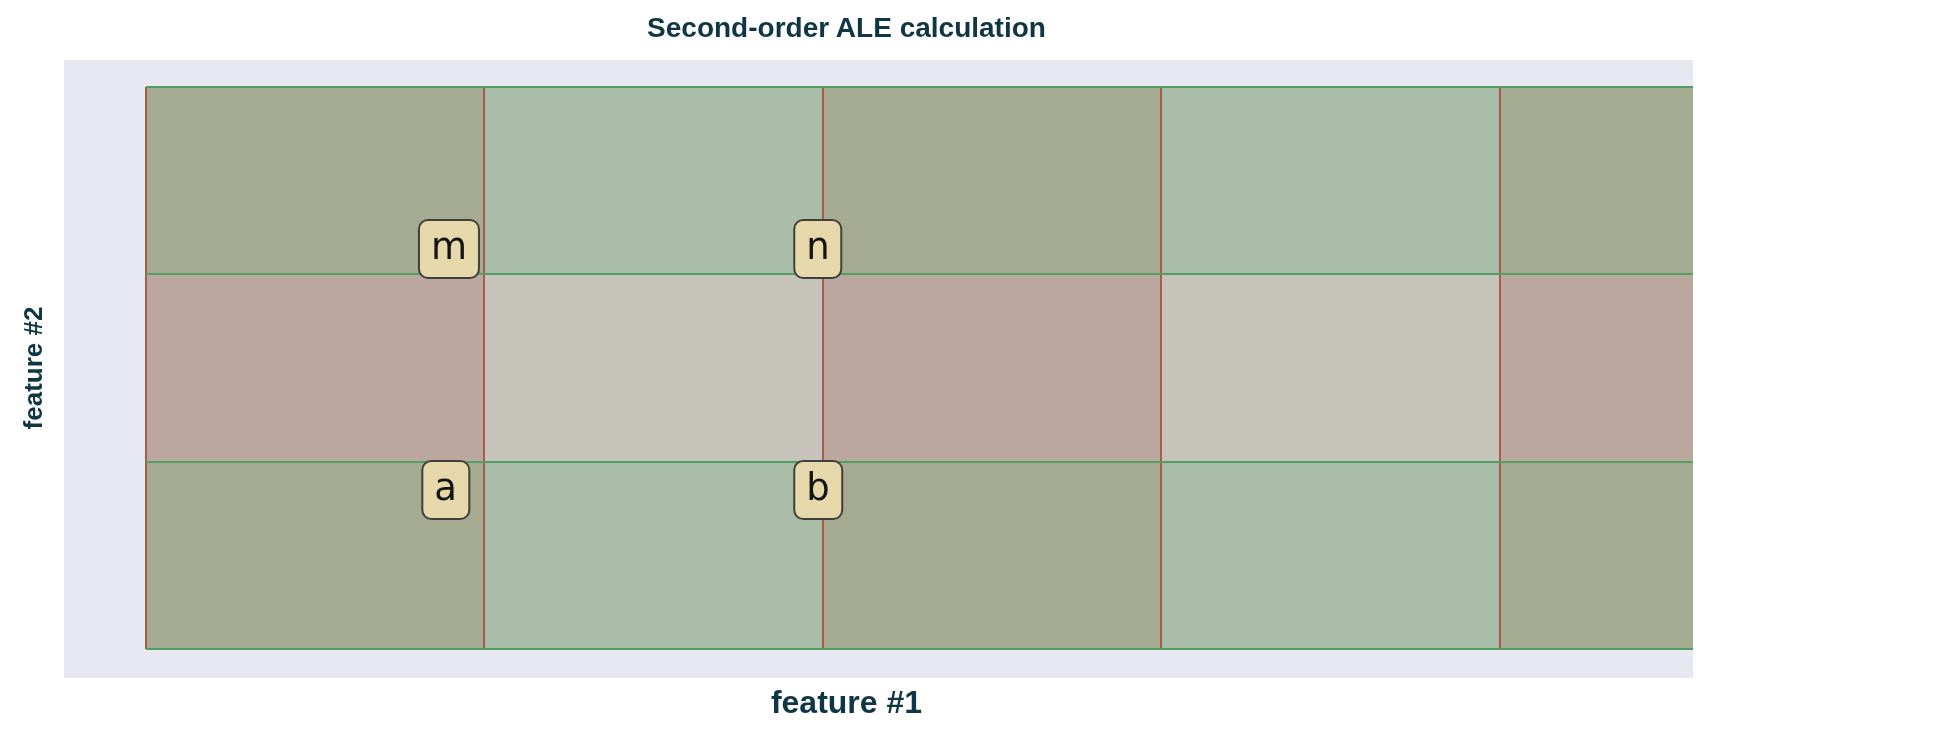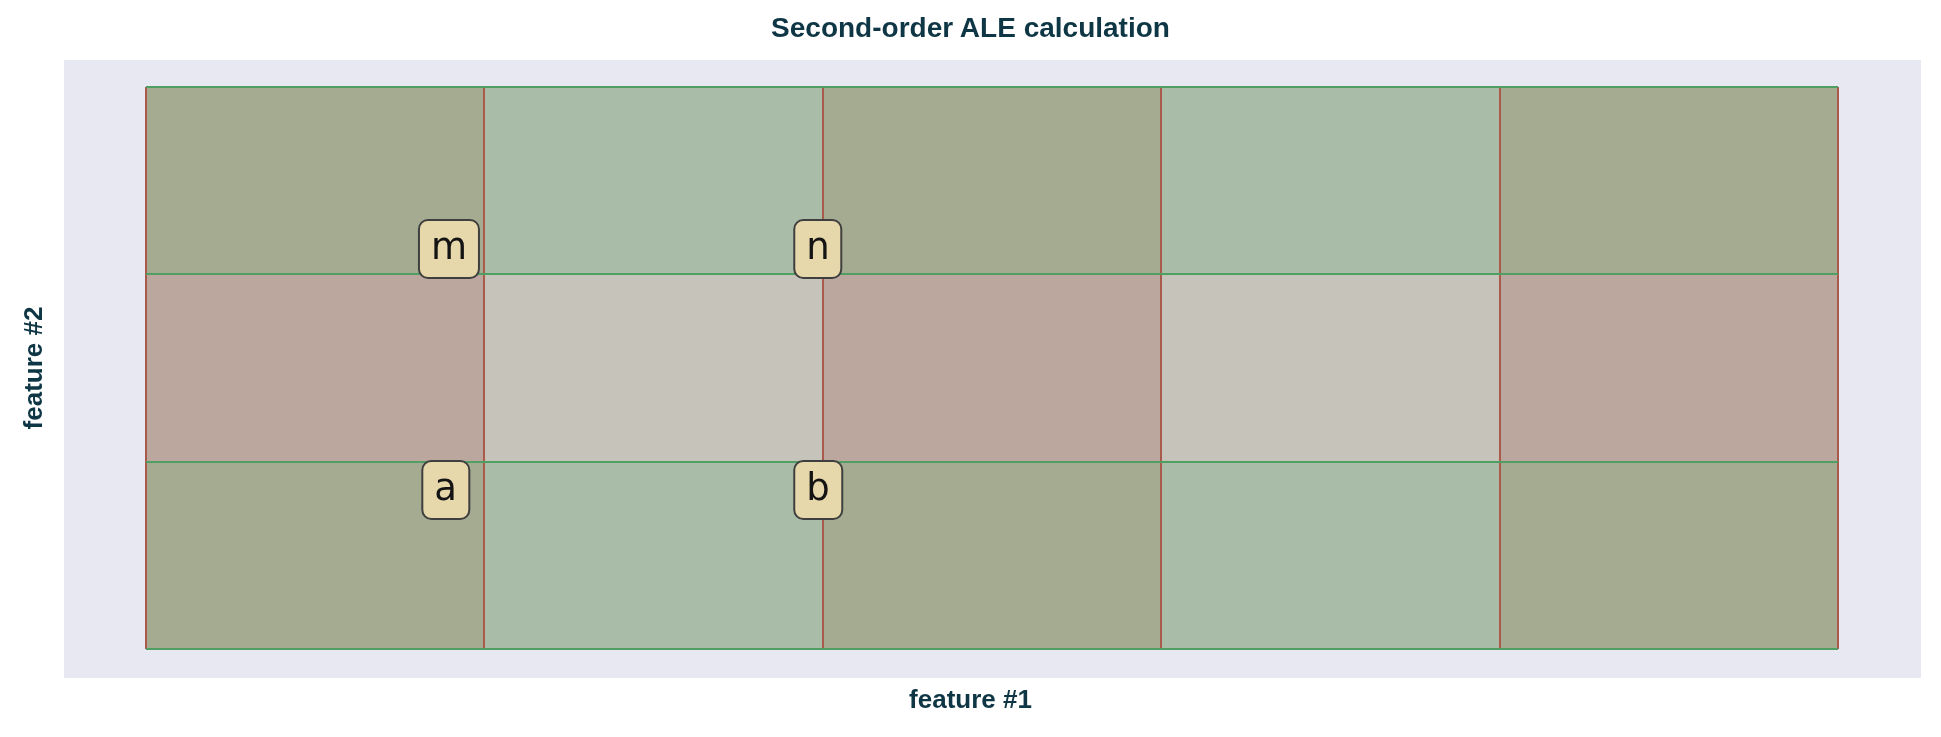--- a/index.html
+++ b/index.html
@@ -1,17 +1,17 @@
 <!DOCTYPE html>
 <html><head>
 <meta charset="utf-8">
 <style>
   html,body { margin:0; padding:0; background:#ffffff; }
   .figure {
-    position:relative; width:1941px; height:737px; background:#ffffff;
+    position:relative; width:1693px; height:737px; background:#ffffff;
     font-family:"Liberation Sans", sans-serif; overflow:hidden;
   }
   .chart-title {
     position:absolute; left:0; top:12px; width:100%;
     text-align:center; font-size:28px; font-weight:700; color:#0e3644;
   }
   .plot-area {
     position:absolute; left:64px; top:60px; width:1857px; height:618px;
     background:#e8e8f2;
   }
@@ -26,21 +26,21 @@
     background:#e7d8ab; border:2px solid #3f3f3f; border-radius:10px;
     font-family:"DejaVu Sans", sans-serif; font-size:37px; line-height:48px;
     color:#141414; padding:2px 11px 6px 11px; text-align:center;
   }
   .label-m { left:416px; top:219px; transform:translate(-100%,-100%); }
   .label-n { left:754px; top:219px; transform:translate(-50%,-100%); }
   .label-a { left:406px; top:400px; transform:translate(-100%,0); }
   .label-b { left:754px; top:400px; transform:translate(-50%,0); }
   .x-axis-label {
     position:absolute; left:0; top:684px; width:100%;
-    text-align:center; font-size:26px; font-weight:700; color:#0e3644;
+    text-align:center; font-size:32px; font-weight:700; color:#0e3644;
   }
   .y-axis-label {
     position:absolute; left:33px; top:368px;
     transform:translate(-50%,-50%) rotate(-90deg);
     font-size:26px; font-weight:700; color:#0e3644; white-space:nowrap;
   }
 </style>
 </head>
 <body>
 

